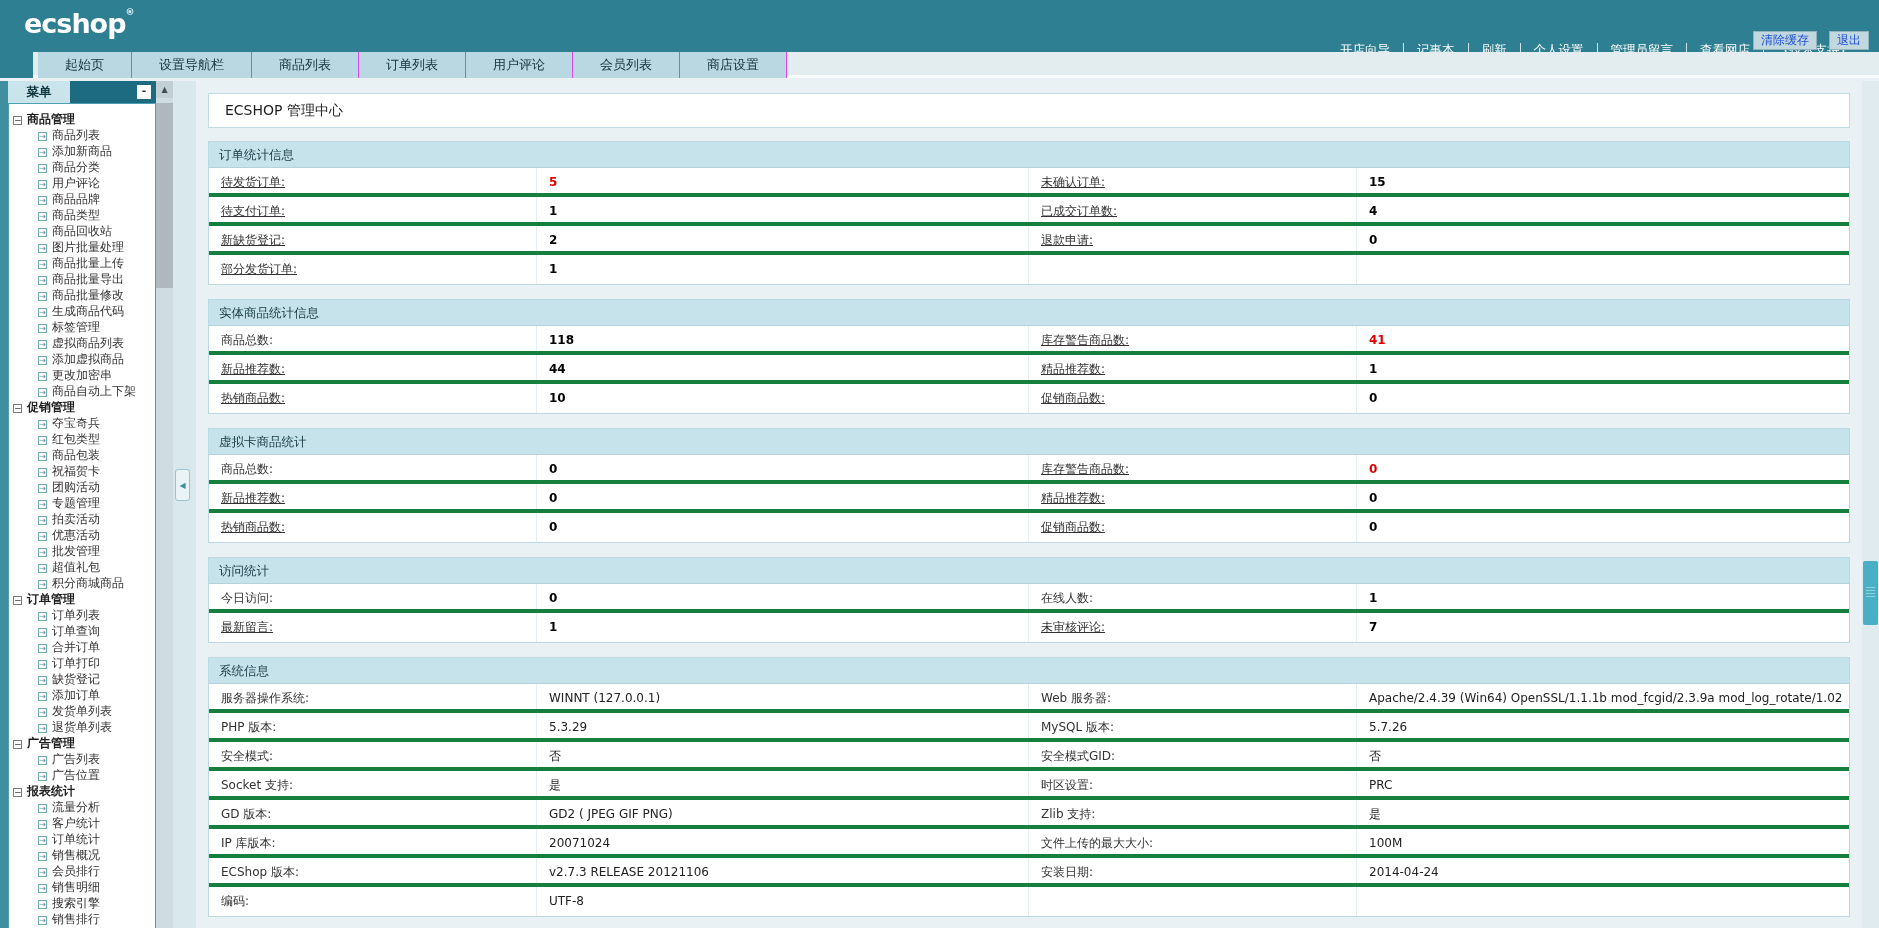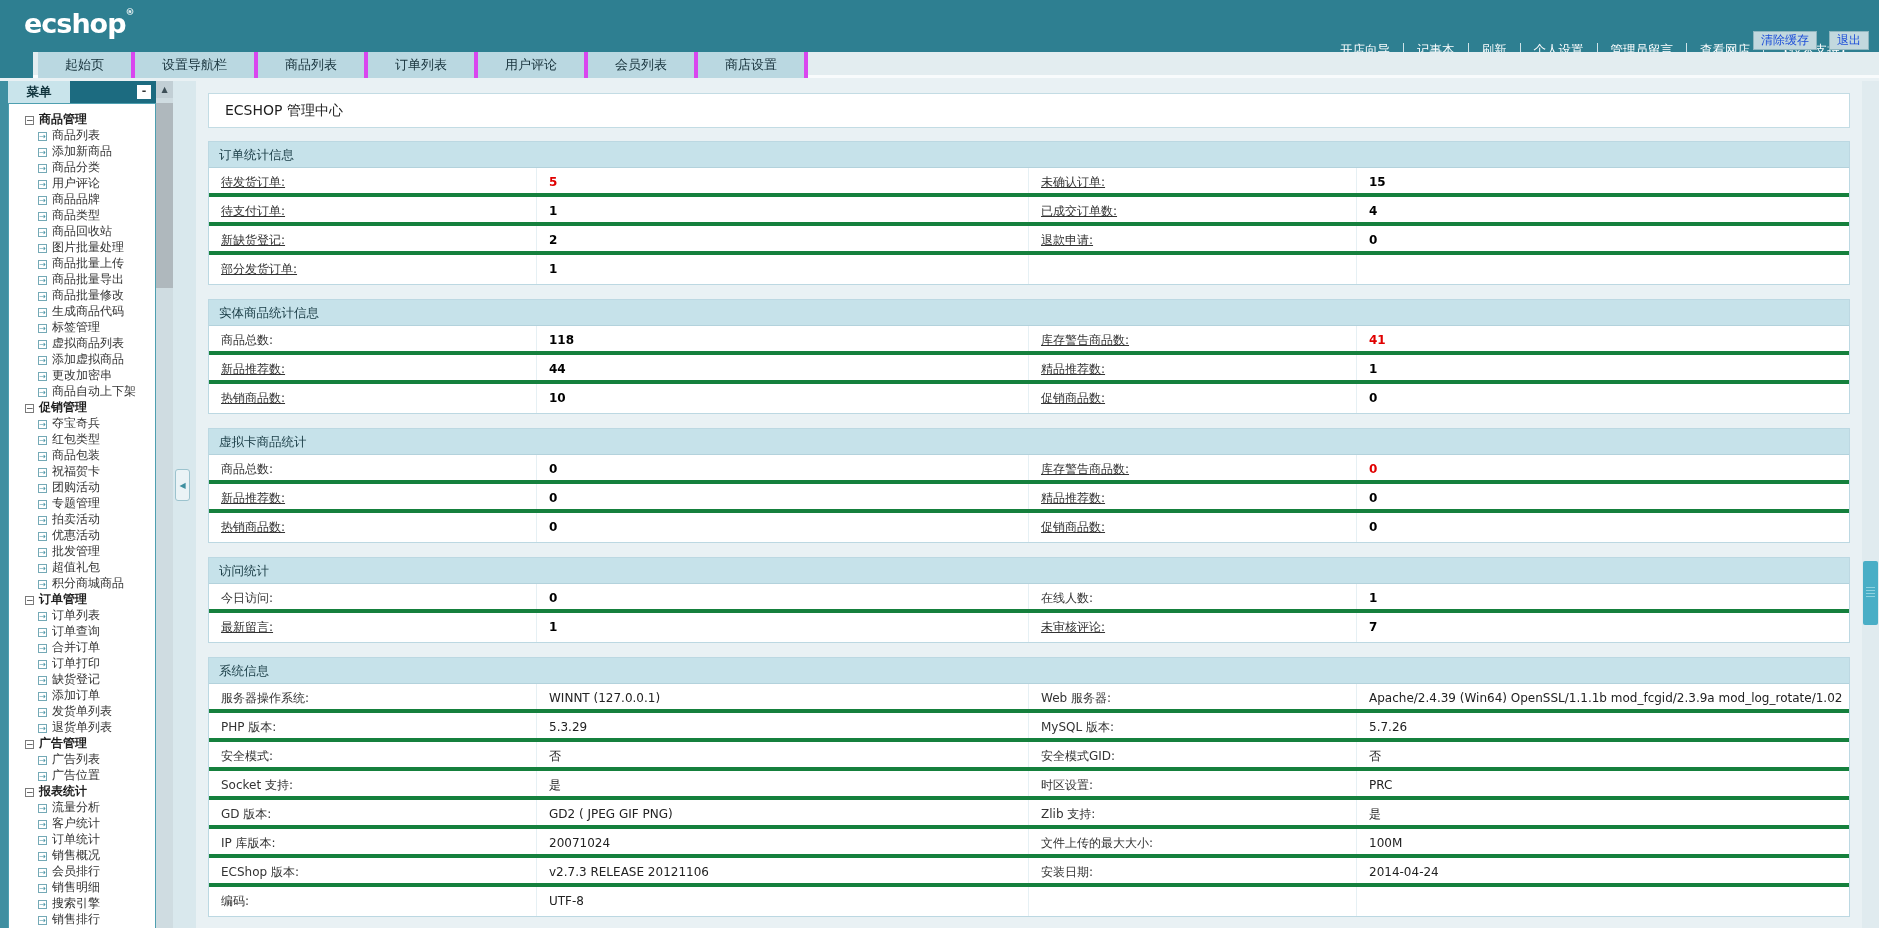--- a/index.html
+++ b/index.html
@@ -20,33 +20,33 @@
   .toplink:not(:last-child) { border-right:1px solid #CFE3E8; }
   .topbtns { position:absolute; right:10px; top:29px; white-space:nowrap; }
   .topbtn { display:inline-block; background:#C2D8DE; border:1px solid #8FB6BF; color:#1d4ed8;
             font-size:12px; line-height:15px; padding:1px 7px; margin-left:7px; cursor:pointer; }
 
   
   .tabstrip { position:absolute; top:52px; left:0; width:1879px; height:26px; background:#E3EDF0;
               border-bottom:3px solid #F8FBFC; white-space:nowrap; }
   .tab-corner { display:inline-block; width:33px; height:26px; background:#2E7F91; vertical-align:top; }
   .tab { display:inline-block; height:26px; line-height:26px; padding:0 27px; background:#BAD8E1;
-         color:#17323B; font-size:13px; border-right:4px solid #d946ef; vertical-align:top; cursor:pointer; }
+         color:#17323B; font-size:13px; border-right:1px solid #d946ef; vertical-align:top; cursor:pointer; }
 
   
   .sidebar { position:absolute; top:81px; left:0; width:196px; height:879px; background:#D9E8ED; }
   .side-strip { position:absolute; left:0; top:0; width:8px; height:100%; background:#3F8FA1; }
   .side-header { position:absolute; left:8px; top:0; width:148px; height:22px; background:#1C6B80; }
   .side-title { position:absolute; left:0; top:0; width:62px; height:22px; background:#C9E4EB;
                 color:#10343D; font-size:12.5px; font-weight:bold; text-align:center; line-height:22px; }
   .side-min-btn { position:absolute; right:5px; top:4px; width:14px; height:14px; background:#FFFFFF;
                   color:#333; font-size:11px; font-weight:bold; text-align:center; line-height:12px; cursor:pointer; }
   .menu-panel { position:absolute; left:8px; top:22px; width:148px; height:825px; background:#FFFFFF;
                 border:1px solid #4E9FB0; border-bottom:none; overflow:hidden; padding-top:7px; }
-  .m-group { height:16px; line-height:16px; padding-left:16px; font-size:12px; font-weight:bold;
+  .m-group { height:16px; line-height:16px; padding-left:4px; font-size:12px; font-weight:bold;
              color:#1E1E1E; white-space:nowrap; cursor:pointer; }
   .m-item  { height:16px; line-height:16px; padding-left:29px; font-size:12px;
              color:#333333; white-space:nowrap; cursor:pointer; }
   .ico-minusbox { display:inline-block; width:9px; height:9px; border:1px solid #7A7A7A; margin-right:5px;
                   font-size:9px; line-height:7px; text-align:center; color:#333; vertical-align:0px; font-weight:normal; }
   .ico-arrowbox { display:inline-block; width:9px; height:9px; border:1px solid #74A9B6; margin-right:5px;
                   font-size:8px; line-height:8px; text-align:center; color:#3E8FA0; vertical-align:0px; }
   .menu-scrollbar { position:absolute; left:156px; top:0; width:17px; height:100%; background:#CFDCE1; }
   .scroll-arrow { position:absolute; left:0; width:17px; height:17px; background:#C2CFD5; color:#3E4F57;
                   font-size:8px; text-align:center; line-height:17px; cursor:pointer; }

